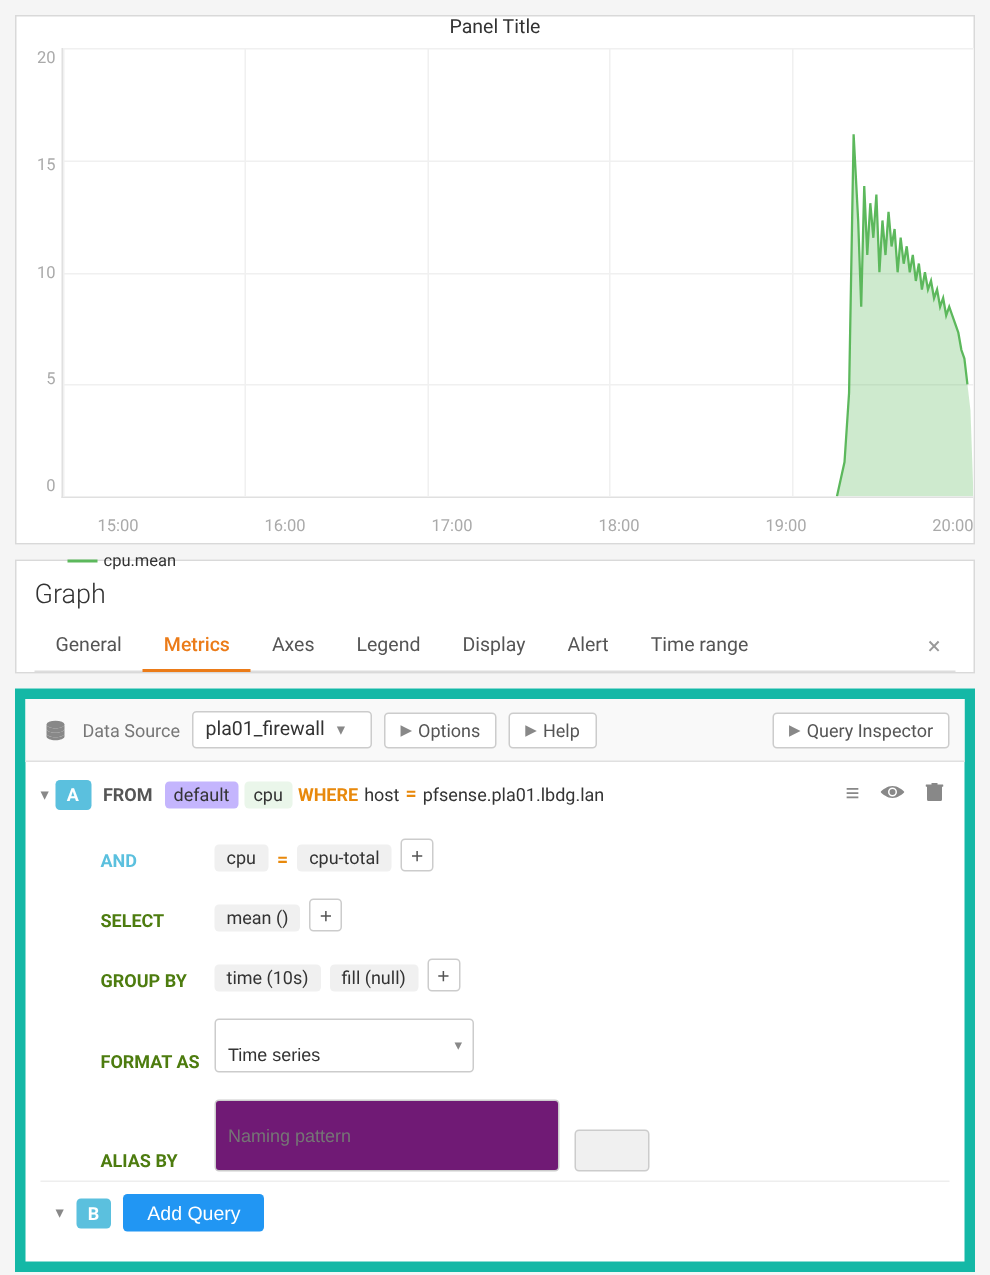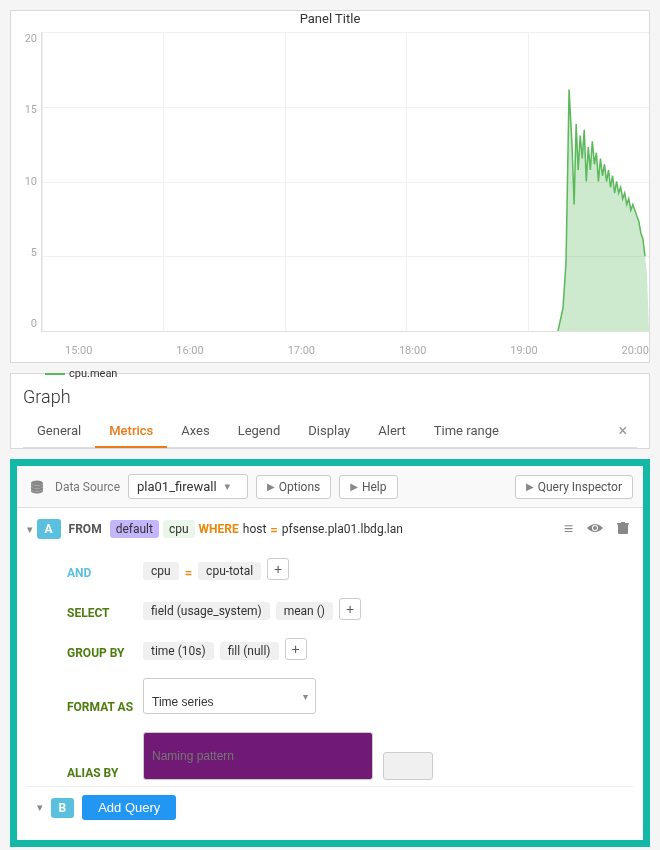--- a/index.html
+++ b/index.html
@@ -525,21 +525,20 @@
       <div class="sub-row">
         <span class="sub-kw">AND</span>
         <span class="sub-val">cpu</span>
         <span class="eq-sign">=</span>
         <span class="sub-val">cpu-total</span>
         <button class="plus-btn">+</button>
       </div>
 
       <div class="sub-row">
         <span class="sub-kw sub-kw-dark">SELECT</span>
-        <span class="sub-val">field (usage_system)</span>
         <span class="sub-val">mean ()</span>
         <button class="plus-btn">+</button>
       </div>
 
       <div class="sub-row">
         <span class="sub-kw sub-kw-dark">GROUP BY</span>
         <span class="sub-val">time (10s)</span>
         <span class="sub-val">fill (null)</span>
         <button class="plus-btn">+</button>
       </div>

